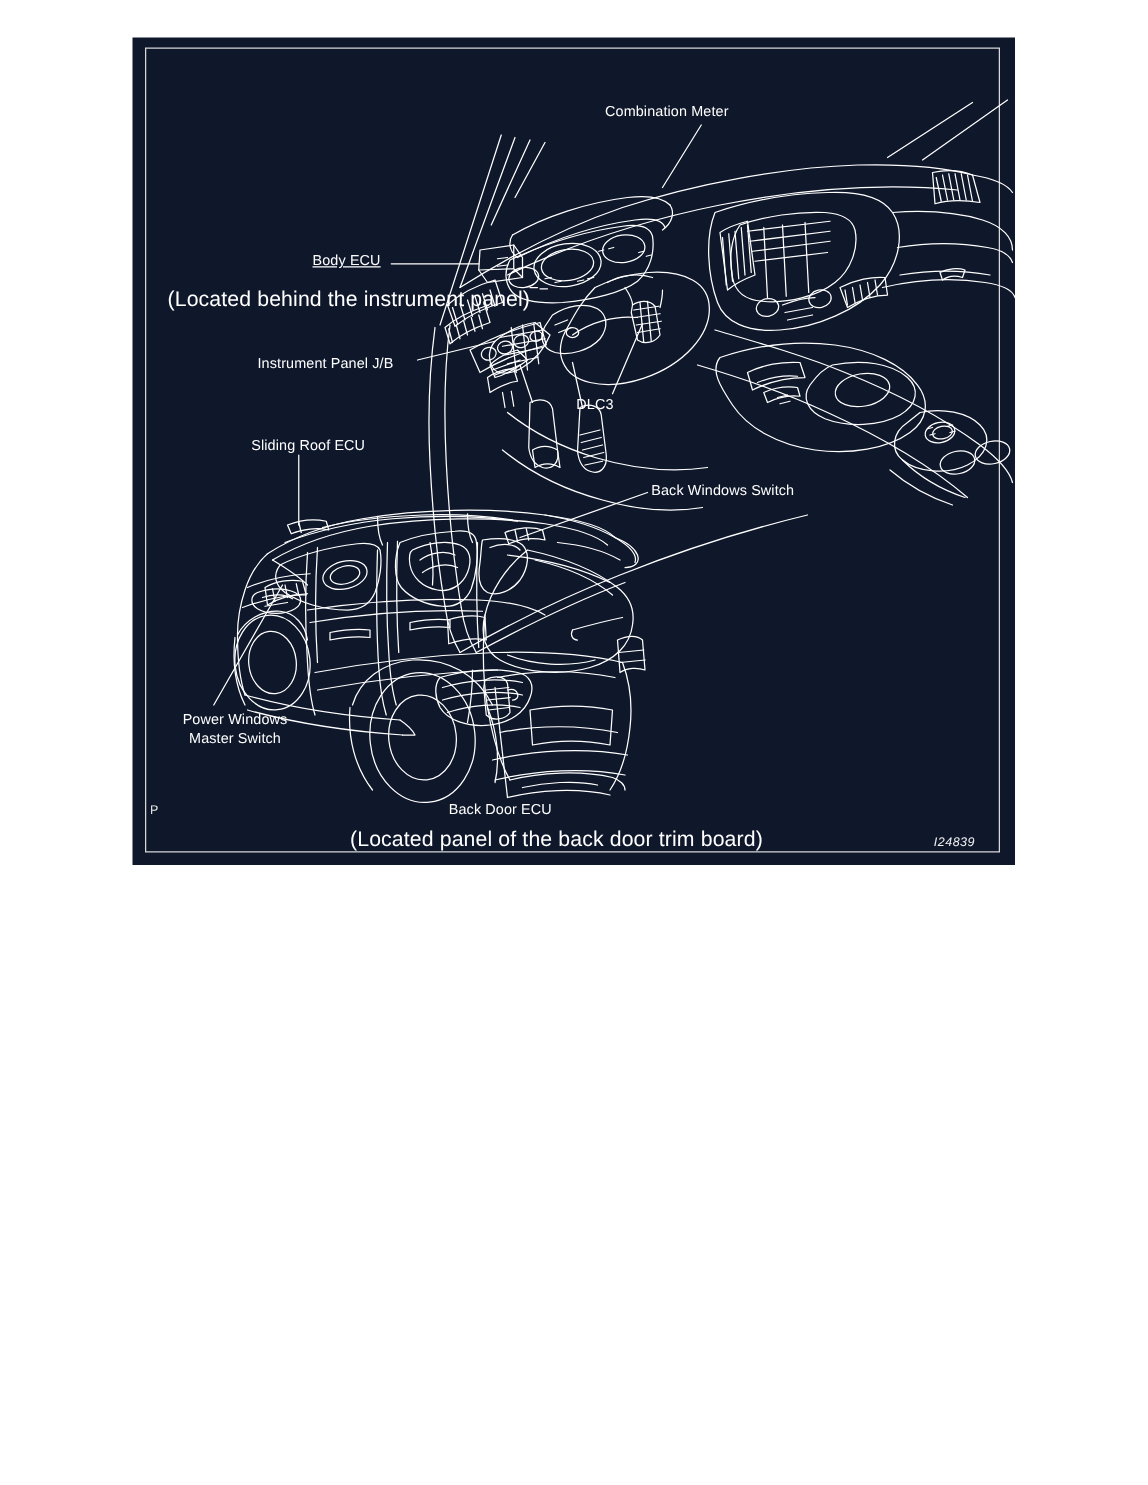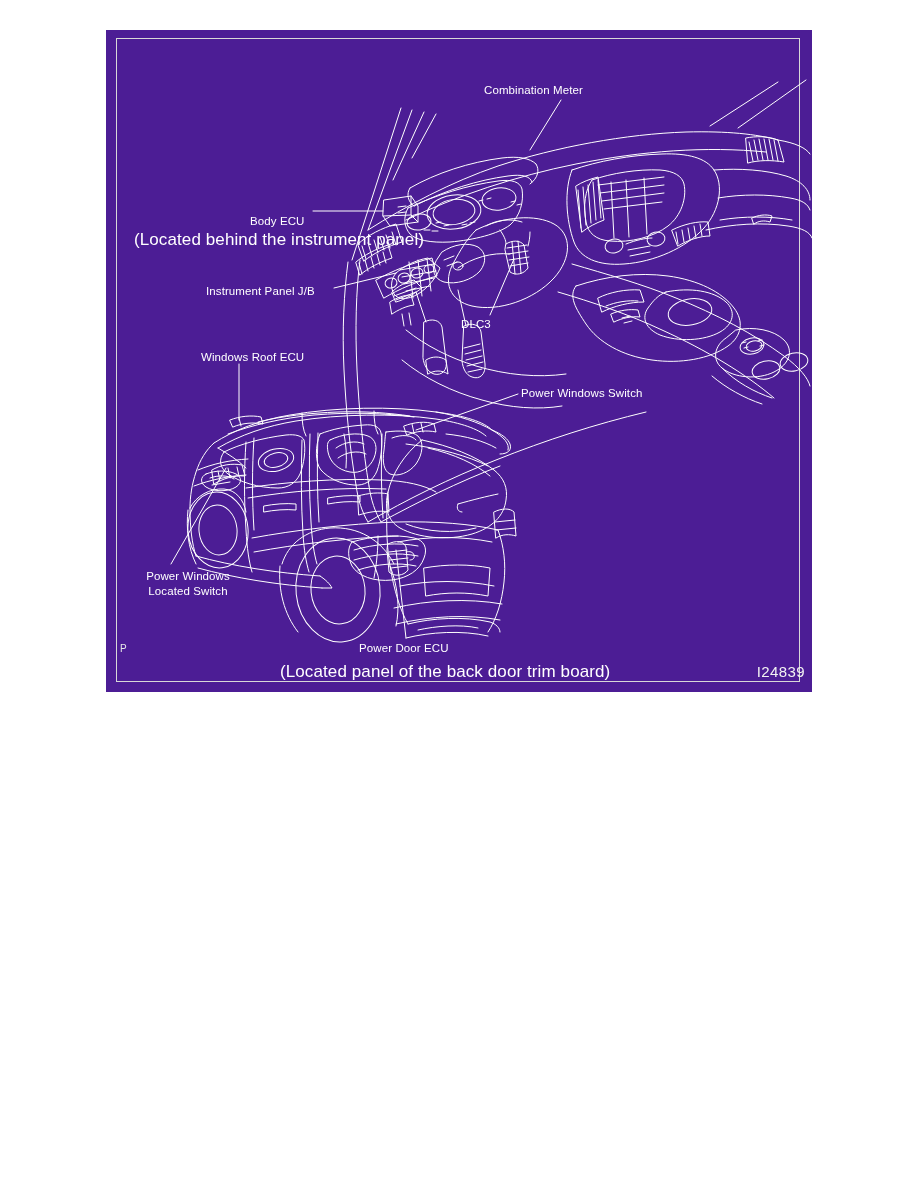--- a/index.html
+++ b/index.html
@@ -15,21 +15,21 @@
     overflow: hidden;
   }
 
   
   #figure-panel {
     position: absolute;
     left: 106px;
     top: 30px;
     width: 706px;
     height: 662px;
-    background: #4c1d95;
+    background: #0f172a;
     box-sizing: border-box;
   }
   
   #figure-border {
     position: absolute;
     left: 10px;
     top: 8px;
     width: 684px;
     height: 644px;
     border: 1px solid #d8d8d8;
@@ -53,39 +53,40 @@
     line-height: 14px;
     letter-spacing: 0.1px;
     white-space: nowrap;
     -webkit-font-smoothing: none;
   }
   .callout.sub { font-size: 17px; }
   .callout.two-line { white-space: normal; width: 120px; line-height: 14.5px; text-align: center; }
 
   #plate-code {
     position: absolute;
-    right: 7px;
+    right: 32px;
     bottom: 12px;
     color: #f2f2f2;
     font-family: "Liberation Sans", sans-serif;
-    font-size: 15px;
+    font-size: 10px;
     letter-spacing: 0.4px;
+    font-style: italic;
   }
   #page-mark {
     position: absolute;
     left: 14px;
     bottom: 38px;
     color: #e8e8e8;
     font-family: "Liberation Sans", sans-serif;
     font-size: 10px;
   }
 
   
   #lbl-combination-meter { left: 378px; top: 53px; }
-  #lbl-body-ecu          { left: 144px; top: 184px; }
+  #lbl-body-ecu          { left: 144px; top: 172px; text-decoration: underline; }
   #lbl-body-ecu-note     { left: 28px;  top: 203px; }
   #lbl-instrument-jb     { left: 100px; top: 254px; }
   #lbl-dlc3              { left: 355px; top: 287px; }
   #lbl-sliding-roof      { left: 95px;  top: 320px; }
   #lbl-power-win-switch  { left: 415px; top: 356px; }
   #lbl-power-win-master  { left: 22px;  top: 539px; }
   #lbl-back-door-ecu     { left: 253px; top: 611px; }
   #lbl-back-door-note    { left: 174px; top: 635px; }
 </style>
 </head>
@@ -405,30 +406,30 @@
   <div class="callout" id="lbl-combination-meter">Combination Meter</div>
 
   <div class="callout" id="lbl-body-ecu">Body ECU</div>
 
   <div class="callout sub" id="lbl-body-ecu-note">(Located behind the instrument panel)</div>
 
   <div class="callout" id="lbl-instrument-jb">Instrument Panel J/B</div>
 
   <div class="callout" id="lbl-dlc3">DLC3</div>
 
-  <div class="callout" id="lbl-sliding-roof">Windows Roof ECU</div>
-
-  <div class="callout" id="lbl-power-win-switch">Power Windows Switch</div>
+  <div class="callout" id="lbl-sliding-roof">Sliding Roof ECU</div>
+
+  <div class="callout" id="lbl-power-win-switch">Back Windows Switch</div>
 
   <div class="callout two-line" id="lbl-power-win-master">
     <span>Power Windows</span><br>
-    <span>Located Switch</span>
+    <span>Master Switch</span>
   </div>
 
-  <div class="callout" id="lbl-back-door-ecu">Power Door ECU</div>
+  <div class="callout" id="lbl-back-door-ecu">Back Door ECU</div>
 
   <div class="callout sub" id="lbl-back-door-note">(Located panel of the back door trim board)</div>
 
   <div id="page-mark">P</div>
 
   <div id="plate-code">I24839</div>
 
 </div>
 
 </body></html>

